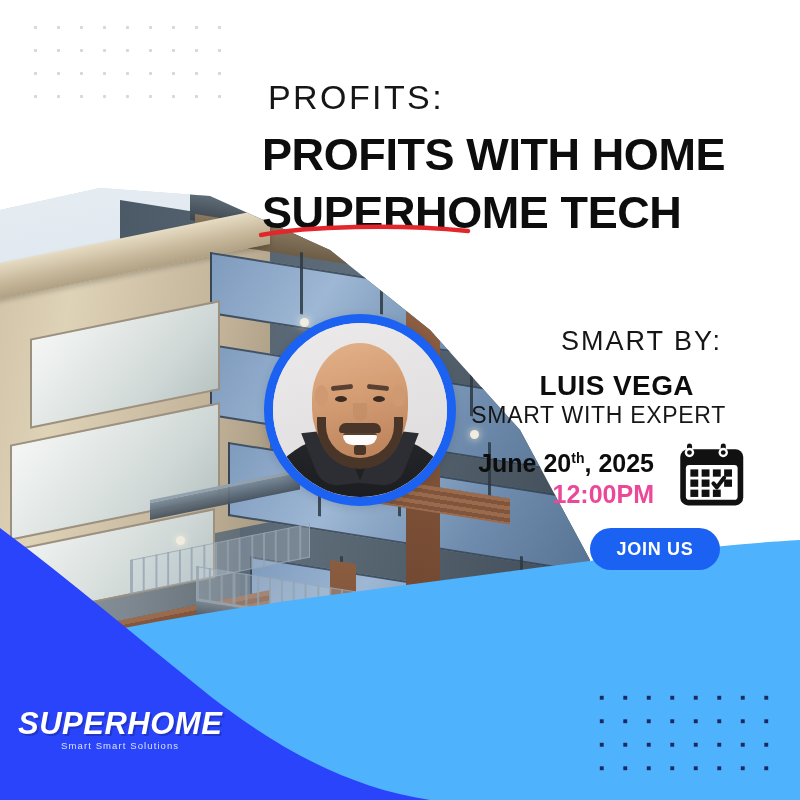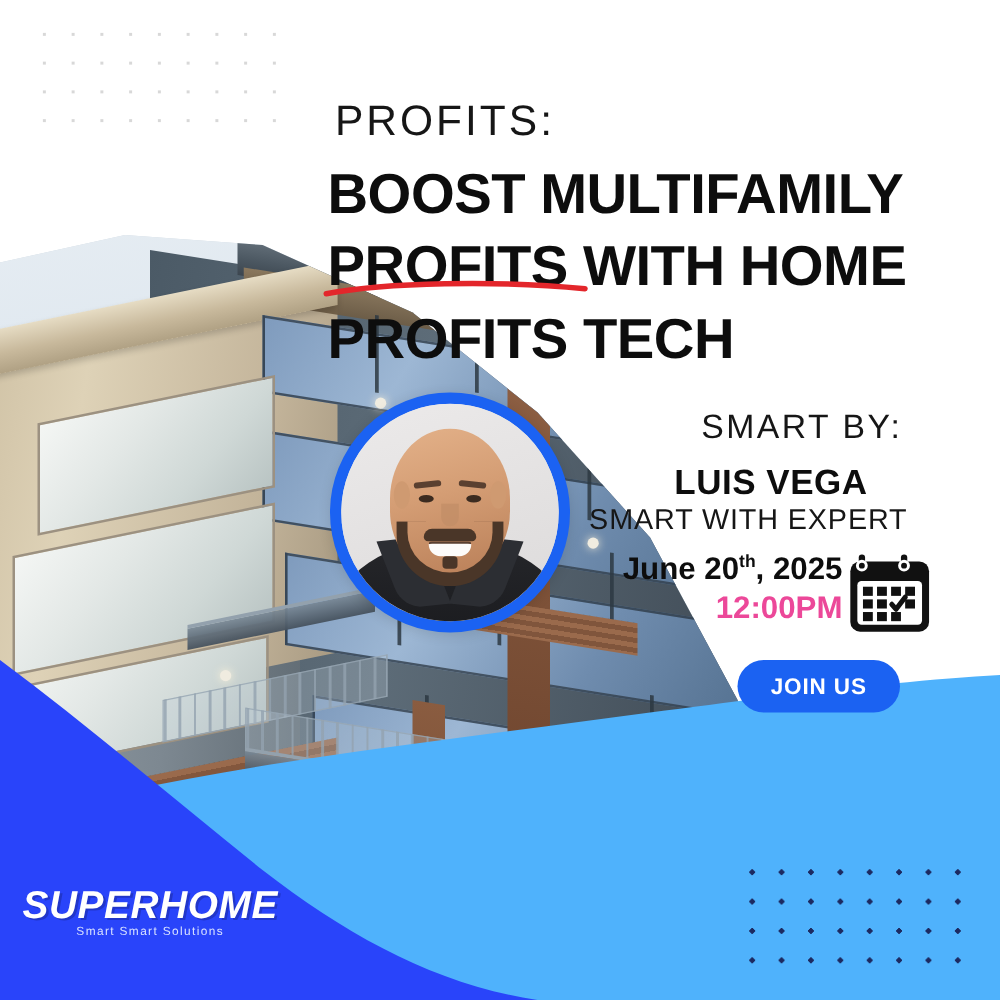--- a/index.html
+++ b/index.html
@@ -280,21 +280,21 @@
   .speaker {
     left:0; top:370px; width:800px; text-align:right; padding-right:106px;
     font-size:28px; font-weight:bold; letter-spacing:.4px; color:#0d0d0d;
   }
   .role {
     left:0; top:402px; width:800px; text-align:right; padding-right:74px;
     font-size:23px; font-weight:400; letter-spacing:.7px; color:#161616;
   }
   .datetime {
     left:440px; top:440px; width:310px;
-    display:flex; align-items:flex-start; gap:4px;
+    display:flex; align-items:flex-end; gap:24px;
   }
   .dt-text { text-align:right; flex:1; }
   .dt-date { font-size:25px; font-weight:bold; color:#0d0d0d; line-height:1.25; white-space:nowrap;}
   .dt-date sup { font-size:14px; vertical-align:super; }
   .dt-time { font-size:25px; font-weight:bold; color:#ec4899; line-height:1.25; }
   .cal-icon { width:72px; height:70px; flex:0 0 auto; }
   .joinus {
     position:absolute; left:590px; top:528px;
     width:130px; height:42px; border-radius:21px;
     background:#1b62f2; color:#fff;
@@ -392,23 +392,22 @@
     <div class="p-nose"></div>
     <div class="p-beard"></div>
     <div class="p-moustache"></div>
     <div class="p-mouth"></div>
     <div class="p-soul"></div>
   </div>
 
   <div class="content webinar">PROFITS:</div>
 
   <div class="content headline">
-    <div>BOOST MULTIFAMILY</div>
     <div>PROFITS WITH HOME</div>
-    <div>PROFITS TECH</div>
+    <div>SUPERHOME TECH</div>
   </div>
 
   <svg class="underline-svg" width="215" height="18" viewBox="0 0 215 18">
     <path d="M3,13 C50,4 140,2 210,9" stroke="#e3262b" stroke-width="4.4" fill="none" stroke-linecap="round"></path>
   </svg>
 
   <div class="content hosted">SMART BY:</div>
   <div class="content speaker">LUIS VEGA</div>
   <div class="content role">SMART WITH EXPERT</div>
 

